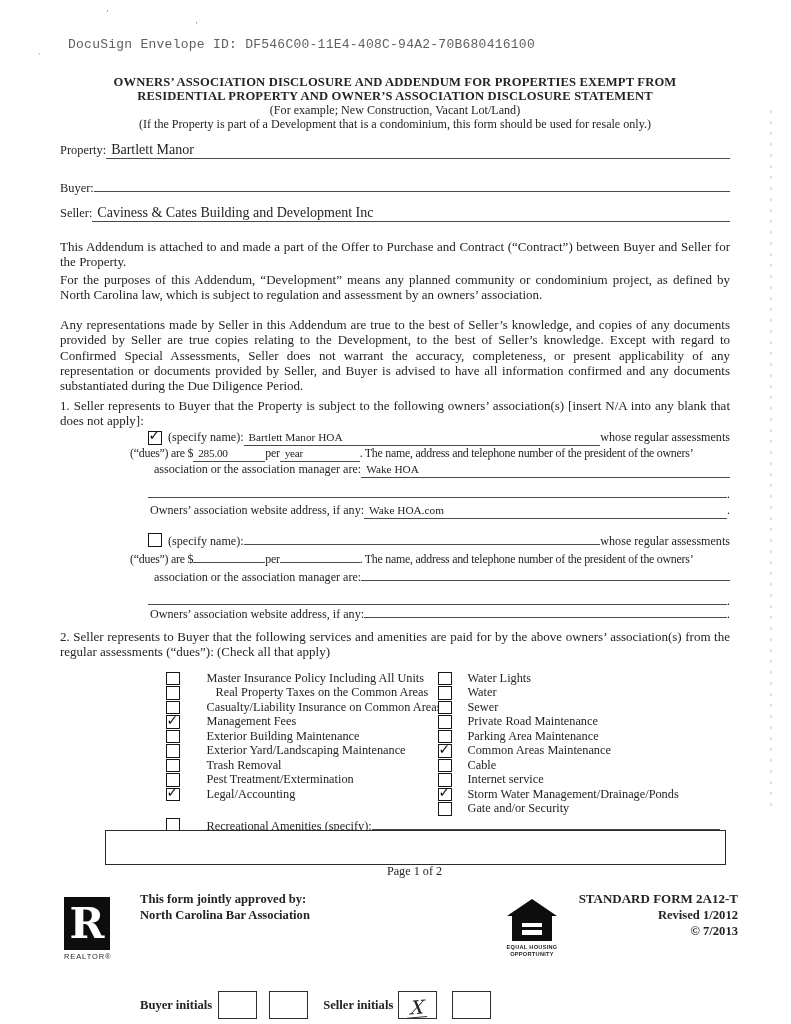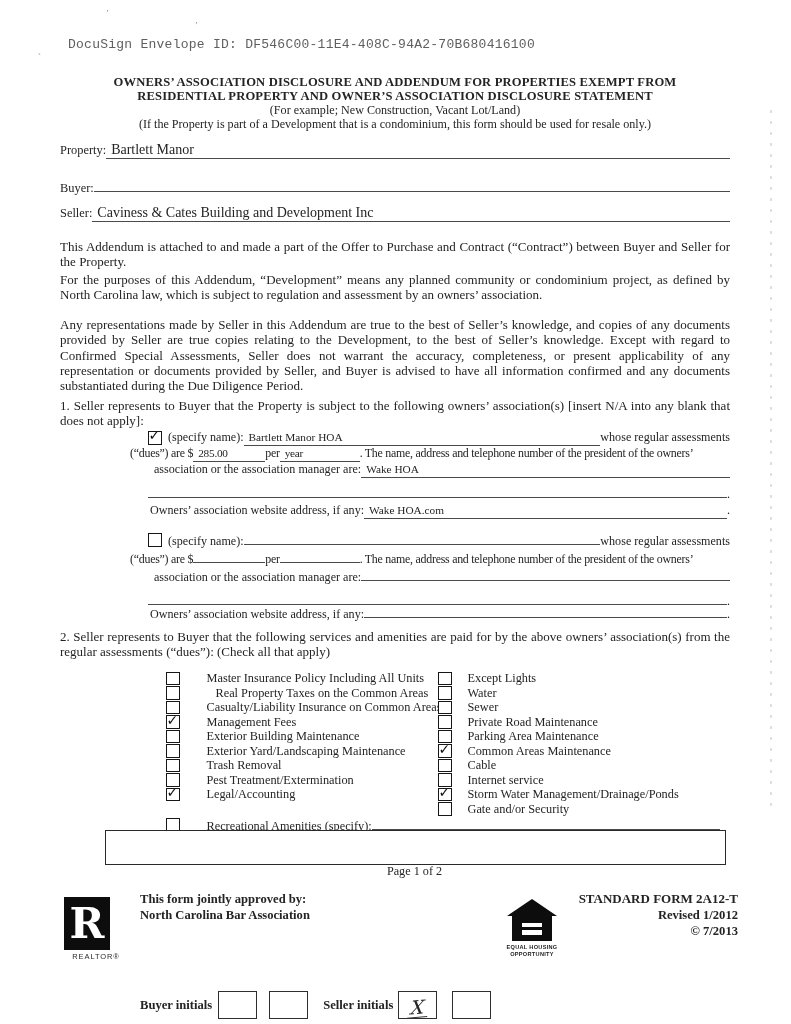--- a/index.html
+++ b/index.html
@@ -23,37 +23,37 @@
   .l2{font-size:11.9px;letter-spacing:-0.25px;}
   .fieldrow{display:flex;align-items:baseline;}
   .fieldrow .lbl{font-size:12.4px;}
   .fieldrow .fill{font-size:14px;}
   
   .cb{flex:0 0 auto;width:11.5px;height:11.5px;border:1.7px solid #161616;background:#fff;
       position:relative;display:inline-block;align-self:center;}
   .cb.checked::after{content:"\2713";position:absolute;left:-0.5px;top:-4.5px;font-size:14px;
       font-weight:bold;font-family:"DejaVu Sans",sans-serif;color:#111;}
   
-  .arow{display:flex;align-items:flex-start;height:14.5px;}
+  .arow{display:flex;align-items:flex-end;height:14.5px;}
   .arow .alabel{font-size:12.3px;white-space:nowrap;}
   
   .big-box{border:1.5px solid #2a2a2a;background:#fff;}
   
   .fbold{font-weight:bold;font-size:12.6px;line-height:16.2px;}
   .reg{font-size:8px;}
   .inc-u{text-decoration:underline;}
   .init-row{display:flex;align-items:center;}
   .init-box{width:37px;height:26px;border:1.6px solid #2e2e2e;background:#fff;
       display:flex;align-items:flex-end;justify-content:center;}
   .script{font-family:"DejaVu Serif",serif;font-style:italic;font-size:19px;line-height:20px;
       transform:skewX(-10deg) rotate(-5deg);display:inline-block;border-bottom:1.2px solid #333;
       padding:0 3px;}
   .r-box{width:46px;height:53px;background:#0d0d0d;display:flex;align-items:center;justify-content:center;}
   .r-letter{color:#fff;font-family:"DejaVu Serif",serif;font-weight:bold;font-size:42px;line-height:1;}
-  .r-word{font-family:"Liberation Sans",sans-serif;font-size:7.5px;letter-spacing:.9px;margin-top:2px;color:#2a2a2a;text-align:center;}
+  .r-word{font-family:"Liberation Sans",sans-serif;font-size:7.5px;letter-spacing:.9px;margin-top:2px;color:#2a2a2a;}
   .eh-roof{width:0;margin:0 auto;border-left:25px solid transparent;border-right:25px solid transparent;
       border-bottom:17px solid #0d0d0d;}
   .eh-body{width:40px;height:25px;background:#0d0d0d;margin:0 auto;display:flex;flex-direction:column;
       align-items:center;justify-content:center;gap:3px;}
   .eh-bar{width:20px;height:4.5px;background:#fff;}
   .eh-text{font-family:"Liberation Sans",sans-serif;font-size:5.6px;font-weight:bold;letter-spacing:.3px;
       line-height:6.6px;margin-top:3px;color:#1c1c1c;}
   
   .edge-noise{width:2px;background:repeating-linear-gradient(#b9b9b9 0 3px,transparent 3px 11px);opacity:.45;}
   .speck{color:#8a8a8a;font-size:9px;}
@@ -193,21 +193,21 @@
     </div>
     <div class="arow">
       <span class="cb checked"></span>
       <span class="alabel" style="margin-left:27px;">Legal/Accounting</span>
     </div>
   </div>
 
   <div class="abs" style="left:438px;top:671px;">
     <div class="arow">
       <span class="cb"></span>
-      <span class="alabel" style="margin-left:16px;">Except Lights</span>
+      <span class="alabel" style="margin-left:16px;">Water Lights</span>
     </div>
     <div class="arow">
       <span class="cb"></span>
       <span class="alabel" style="margin-left:16px;">Water</span>
     </div>
     <div class="arow">
       <span class="cb"></span>
       <span class="alabel" style="margin-left:16px;">Sewer</span>
     </div>
     <div class="arow">

